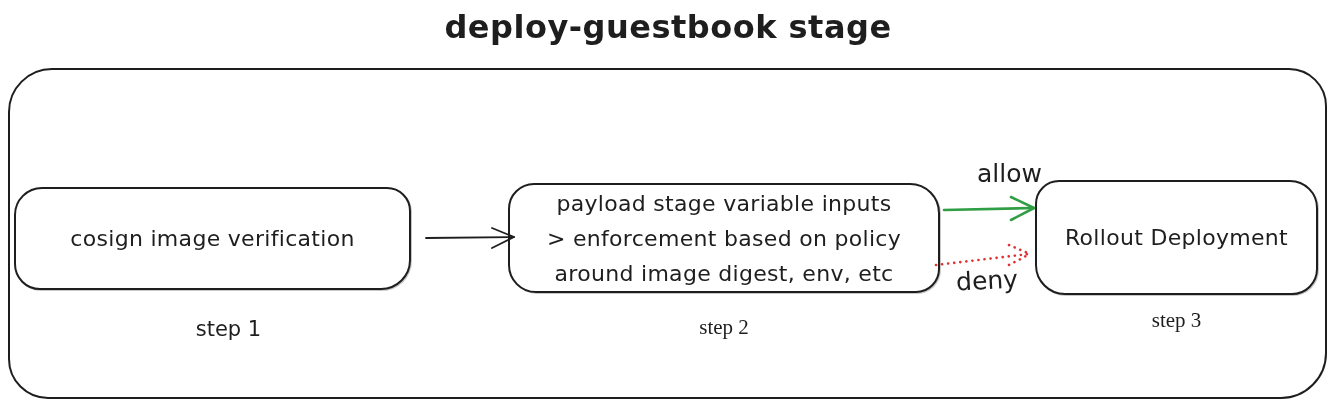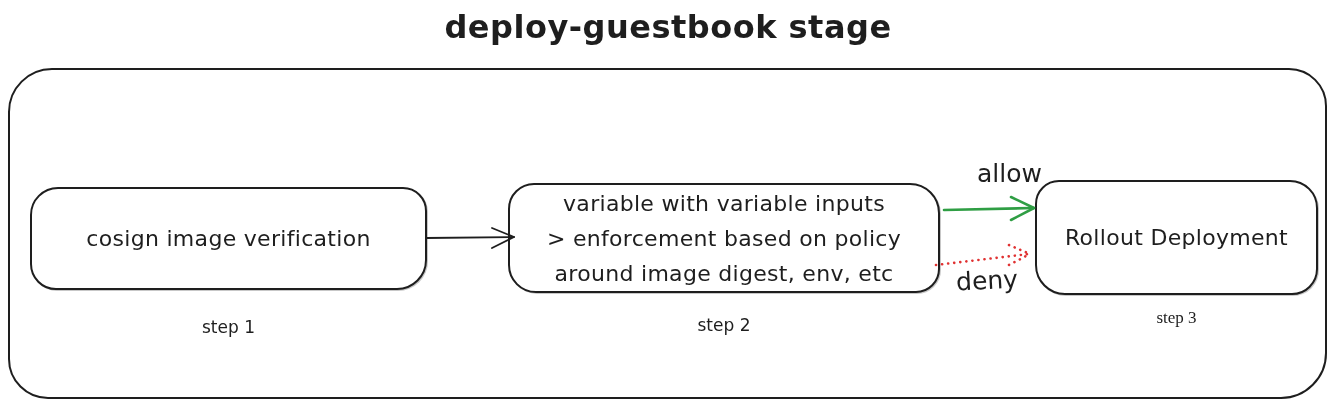--- a/index.html
+++ b/index.html
@@ -42,31 +42,31 @@
       flex-direction: column;
       justify-content: center;
       align-items: center;
       border: 2px solid #1e1e1e;
       background: #ffffff;
       font-size: 22px;
       box-shadow: 1px 1px 0 rgba(30,30,30,0.25);
     }
     .node-line { white-space: nowrap; line-height: 35px; letter-spacing: 0.3px; }
 
-    #node-step1 { left: 30px;   top: 187px; width: 397px; height: 103px; border-radius: 28px 24px 30px 26px; text-align: center; }
+    #node-step1 { left: 14px;   top: 187px; width: 397px; height: 103px; border-radius: 28px 24px 30px 26px; text-align: center; }
     #node-step2 { left: 508px;  top: 183px; width: 432px; height: 110px; border-radius: 26px 30px 24px 28px; }
     #node-step3 { left: 1035px; top: 180px; width: 283px; height: 115px; border-radius: 24px 28px 26px 30px; }
 
     .step-label {
       position: absolute;
       text-align: center;
-      font-size: 17px;
+      font-size: 21px;
     }
     #label-step1 { left: 30px;   top: 317px; width: 397px; }
-    #label-step2 { left: 508px;  top: 315px; width: 432px; }
+    #label-step2 { left: 508px;  top: 315px; width: 432px; font-family: Liberation Serif, serif; }
     #label-step3 { left: 1035px; top: 308px; width: 283px; font-family: Liberation Serif, serif; }
 
     .arrow { position: absolute; }
     #arrow-step1-step2 { left: 424px; top: 224px; }
     #arrow-allow       { left: 941px; top: 192px; }
     #arrow-deny        { left: 933px; top: 243px; }
 
     .edge-label {
       position: absolute;
       font-size: 25px;
@@ -83,21 +83,21 @@
   <div class="diagram-title">deploy-guestbook stage</div>
 
   <div class="outer-box"></div>
 
   <div class="node" id="node-step1">
     <div class="node-line">cosign image verification</div>
   </div>
   <div class="step-label" id="label-step1">step 1</div>
 
   <div class="node" id="node-step2">
-    <div class="node-line">variable with variable inputs</div>
+    <div class="node-line">payload stage variable inputs</div>
     <div class="node-line">&gt; enforcement based on policy</div>
     <div class="node-line">around image digest, env, etc</div>
   </div>
   <div class="step-label" id="label-step2">step 2</div>
 
   <div class="node" id="node-step3">
     <div class="node-line">Rollout Deployment</div>
   </div>
   <div class="step-label" id="label-step3">step 3</div>
 

